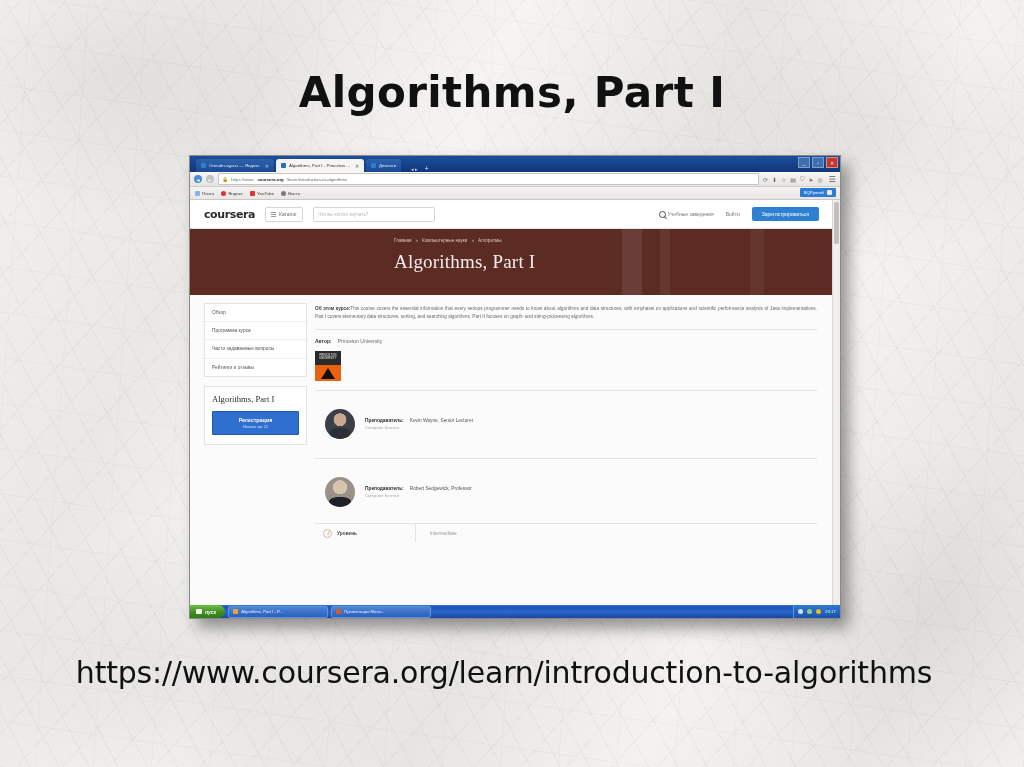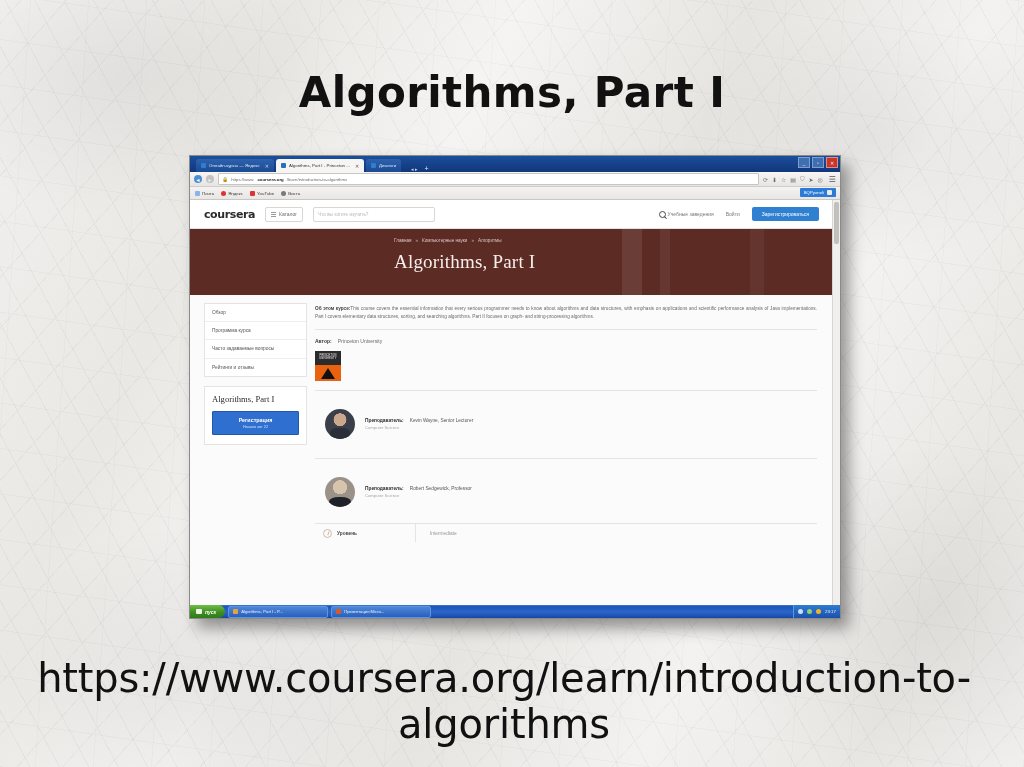--- a/index.html
+++ b/index.html
@@ -31,21 +31,21 @@
 
   
   .slide-title{
     position:absolute;left:0;right:0;top:68px;text-align:center;
     font-size:42px;font-weight:bold;color:#111;letter-spacing:.4px;
     font-family:"DejaVu Sans",sans-serif;
   }
   
   .slide-url{
     position:absolute;left:0;right:16px;top:655px;text-align:center;
-    font-size:40px;color:#111;font-family:"DejaVu Sans",sans-serif;
+    font-size:30px;color:#111;font-family:"DejaVu Sans",sans-serif;
     letter-spacing:-.2px;
   }
 
   
   .browser{
     position:absolute;left:189px;top:155px;width:650px;height:462px;
     background:#f1f0ef;border:1px solid #8a8a8a;
     box-shadow:8px 9px 14px rgba(0,0,0,.38);
     overflow:hidden;
   }

